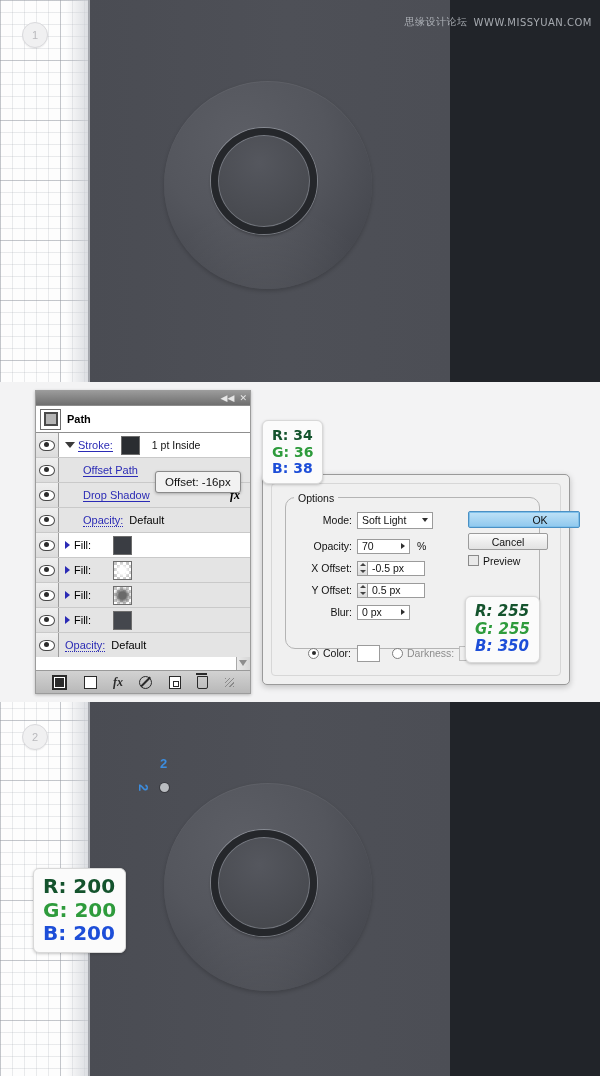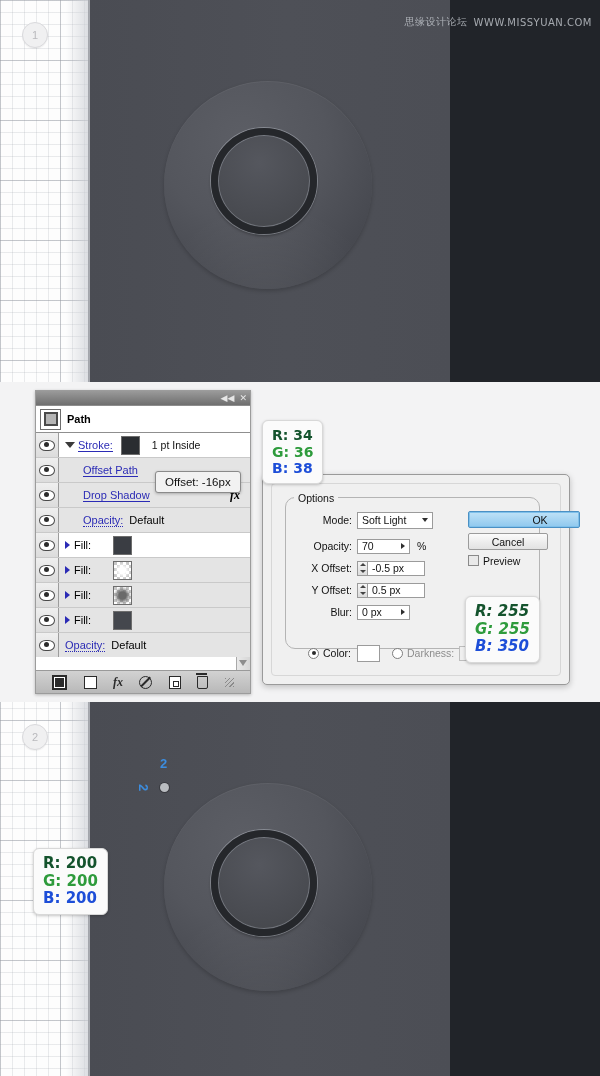--- a/index.html
+++ b/index.html
@@ -555,19 +555,19 @@
       </div>
 
       <div class="annot-2" style="left:72px;top:54px;">2</div>
       <div class="annot-2r" style="left:52px;top:78px;">2</div>
       <div class="annot-dot" style="left:72px;top:81px;"></div>
     </div>
     <div class="paper-fade"></div>
     <div class="step-num" style="top:22px;">2</div>
   </div>
 
-  <div class="rgb-badge" style="left:33px;top:848px;font-size:15px;">
+  <div class="rgb-badge" style="left:33px;top:868px;font-size:20px;">
     <div class="rgb-r">R: 200</div>
     <div class="rgb-g">G: 200</div>
     <div class="rgb-b">B: 200</div>
   </div>
 
 </div>
 
 </body></html>

